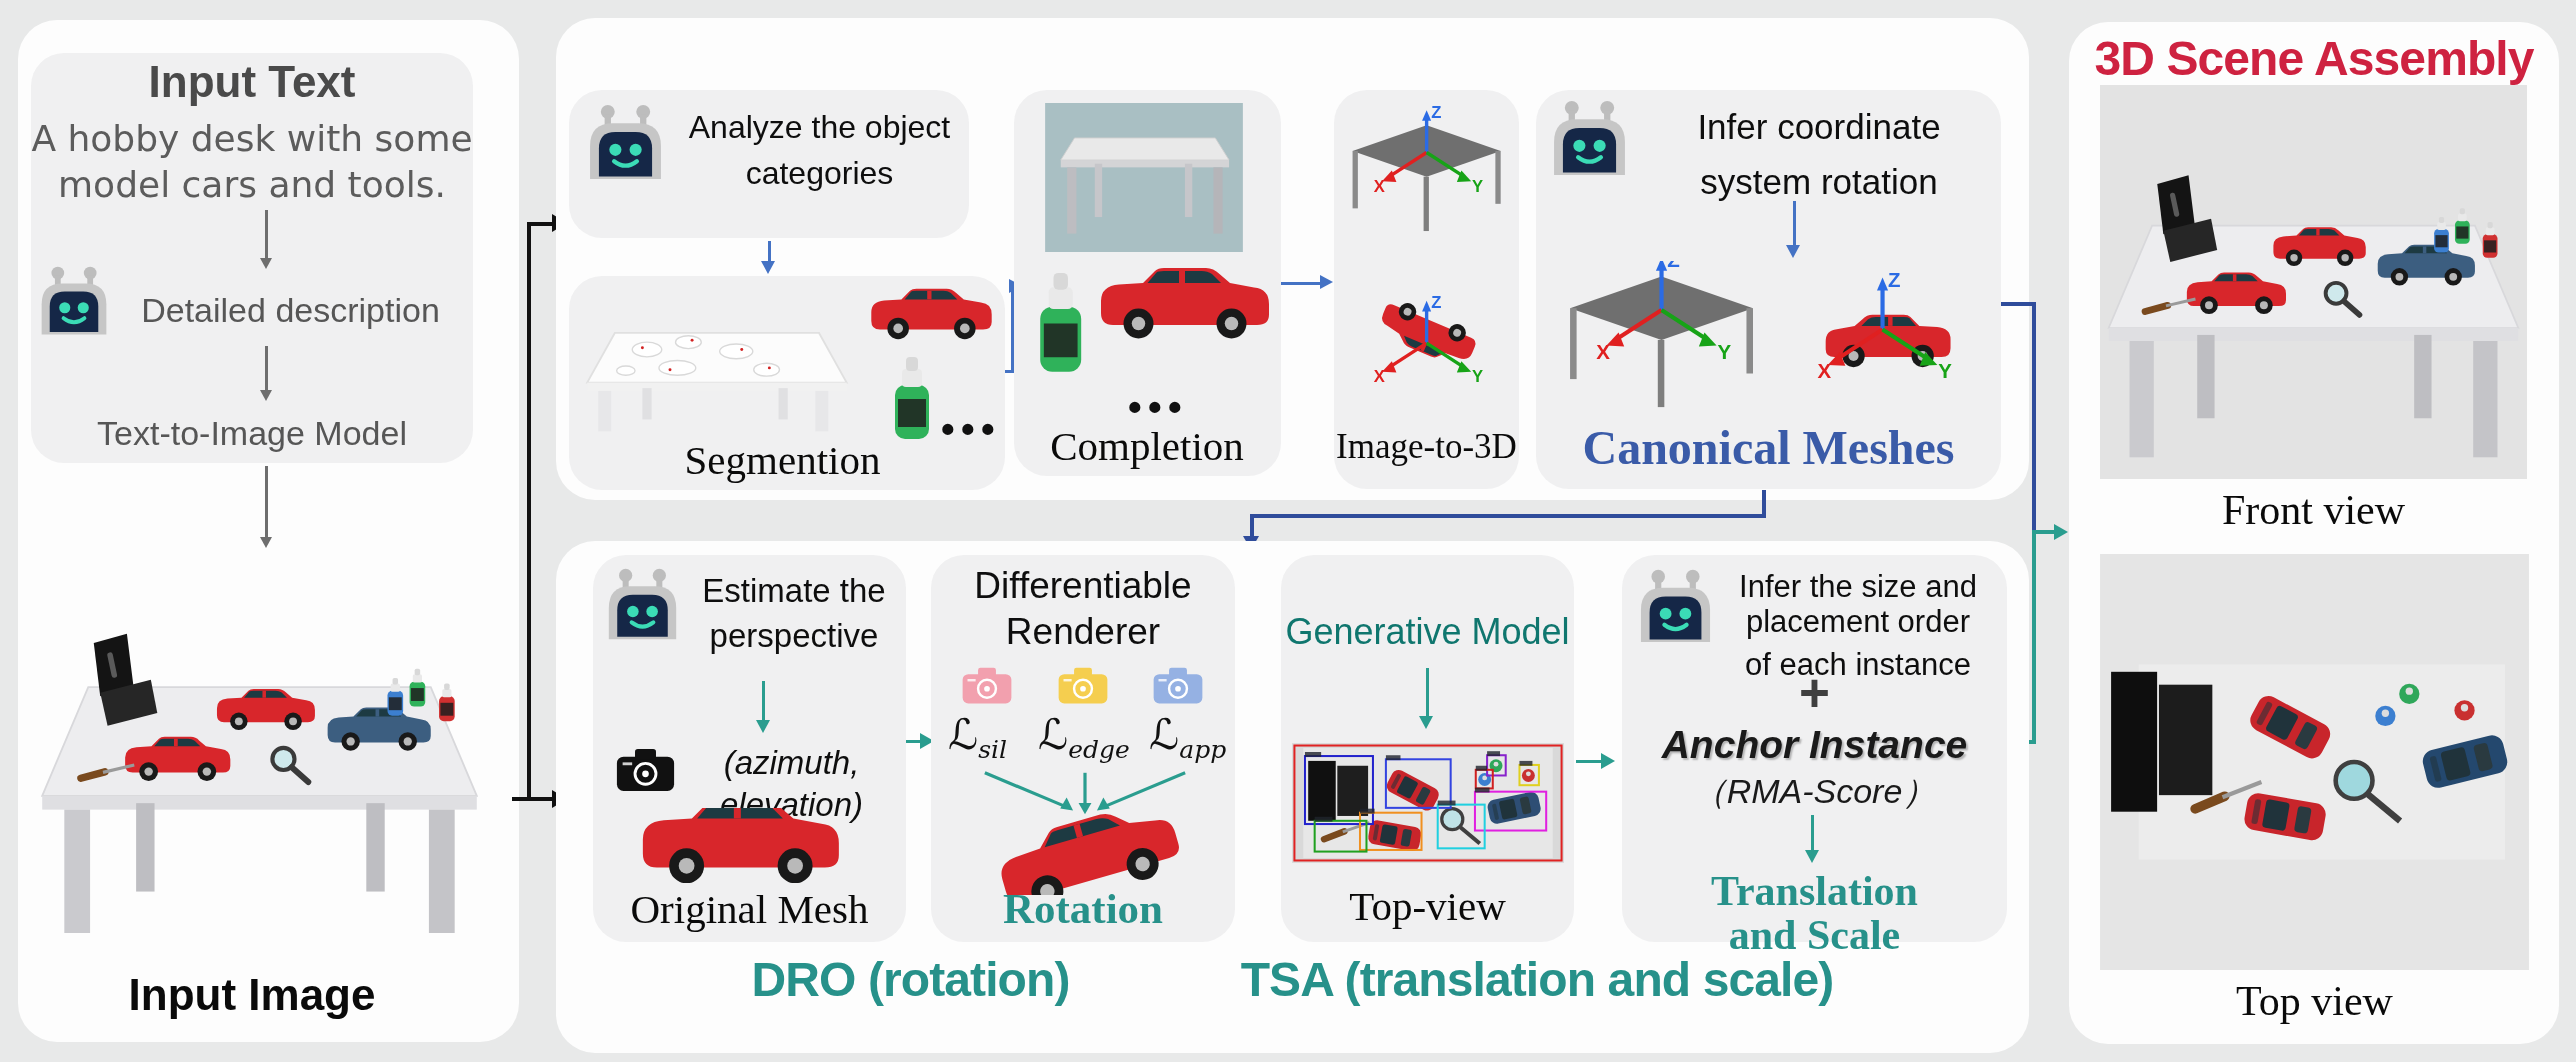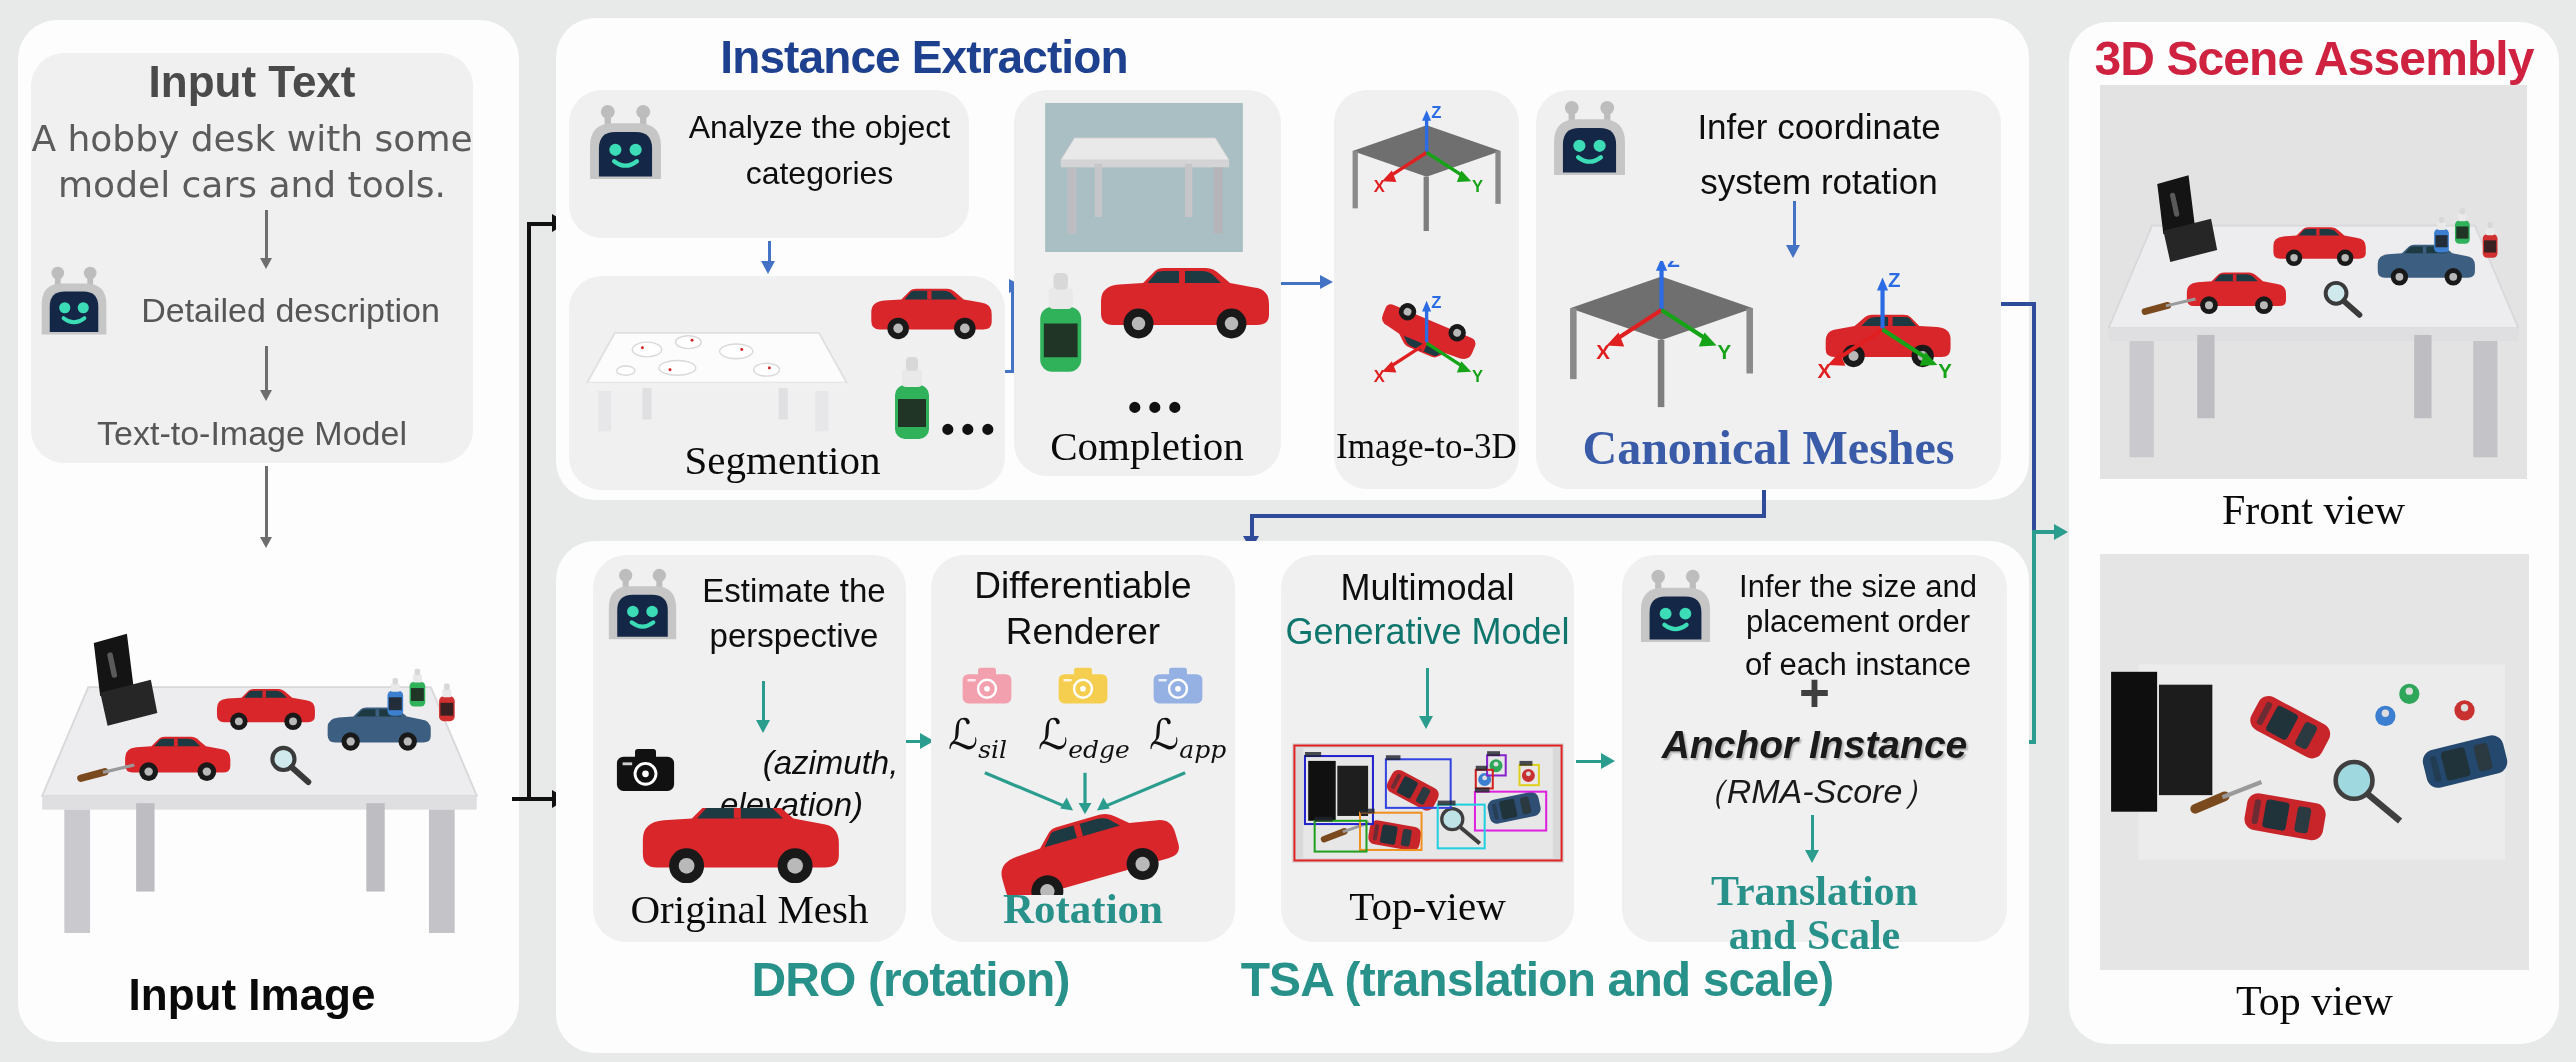--- a/index.html
+++ b/index.html
@@ -162,21 +162,20 @@
 </div>
 <div class="abs ctr sans" style="left:31px;top:970px;width:442px;font-size:44px;font-weight:bold;color:#0A0A0A;">Input Image</div>
 
 <div class="ln" style="left:527px;top:222px;width:3.7px;height:579px;background:#111;"></div>
 <div class="ln" style="left:527px;top:222px;width:28px;height:3.7px;background:#111;"></div>
 <div class="ah ah-r-black" style="left:552px;top:214px;"></div>
 <div class="ln" style="left:512px;top:797px;width:43px;height:3.7px;background:#111;"></div>
 <div class="ah ah-r-black" style="left:552px;top:790px;"></div>
 
 <div class="panel" style="left:556px;top:18.4px;width:1473px;height:482px;"></div>
-<div class="abs ctr sans title navy" style="left:648px;top:29.5px;width:552px;font-size:46px;">Instance Extraction</div>
 
 <div class="card" style="left:569px;top:90px;width:400px;height:148px;"></div>
 <div class="imgbox" style="left:585px;top:103px;width:81px;height:81px;">
       <svg viewBox="0 0 64 64">
         <use href="#robot"></use>
       </svg>
     </div>
 <div class="abs ctr sans" style="left:677px;top:109px;width:285px;font-size:32px;color:#0E0E0E;">Analyze the object</div>
 <div class="abs ctr sans" style="left:677px;top:155px;width:285px;font-size:32px;color:#0E0E0E;">categories</div>
 <div class="ln" style="left:768px;top:241px;width:2.8px;height:22px;background:#4472C4;"></div>
@@ -352,21 +351,21 @@
     </div>
 <div class="abs ctr sans" style="left:688px;top:572px;width:212px;font-size:33px;color:#0E0E0E;">Estimate the</div>
 <div class="abs ctr sans" style="left:688px;top:617px;width:212px;font-size:33px;color:#0E0E0E;">perspective</div>
 <div class="ln" style="left:762px;top:681px;width:2.8px;height:40px;background:#2A9D8F;"></div>
 <div class="ah ah-d-teal" style="left:756px;top:720px;"></div>
 <div class="imgbox" style="left:615px;top:747px;width:61px;height:46px;">
       <svg viewBox="0 0 64 48" style="color:#111;">
         <use href="#camera"></use>
       </svg>
     </div>
-<div class="abs ctr sans" style="left:720px;top:744px;width:221px;font-size:33px;font-style:italic;color:#0E0E0E;">(azimuth,</div>
+<div class="abs ctr sans" style="left:681px;top:744px;width:221px;font-size:33px;font-style:italic;color:#0E0E0E;">(azimuth,</div>
 <div class="abs ctr sans" style="left:681px;top:786px;width:221px;font-size:33px;font-style:italic;color:#0E0E0E;">elevation)</div>
 <div class="imgbox" style="left:618px;top:808px;width:250px;height:75px;">
   <svg viewBox="0 0 120 42">
         <g color="#D8262B" transform="scale(0.98) translate(0,-4)">
           <use href="#car-side"></use>
         </g>
       </svg>
 </div>
 <div class="abs ctr serif" style="left:593px;top:885px;width:313px;font-size:41px;color:#0A0A0A;">Original Mesh</div>
 
@@ -413,21 +412,20 @@
         <g color="#D8262B" transform="rotate(-16 60 25) scale(0.94) translate(4,6)">
           <use href="#car-side"></use>
         </g>
       </svg>
 </div>
 <div class="abs ctr serif teal" style="left:931px;top:884px;width:304px;font-size:43px;font-weight:bold;">Rotation</div>
 
 <div class="abs ctr sans title teal" style="left:607px;top:952px;width:607px;font-size:48px;">DRO (rotation)</div>
 
 <div class="card" style="left:1281px;top:555px;width:293px;height:387px;"></div>
-<div class="abs ctr sans" style="left:1281px;top:567px;width:293px;font-size:36px;color:#0E0E0E;">Multimodal</div>
 <div class="abs ctr sans" style="left:1281px;top:611px;width:293px;font-size:36px;color:#0f766e;">Generative Model</div>
 <div class="ln" style="left:1426px;top:668px;width:2.8px;height:50px;background:#2A9D8F;"></div>
 <div class="ah ah-d-teal" style="left:1419px;top:716px;"></div>
 <div class="imgbox" style="left:1292px;top:734px;width:272px;height:138px;">
   <svg viewBox="0 0 336 148">
     <rect width="336" height="148" fill="#D9D9D9"></rect>
     <rect x="14" y="6" width="308" height="136" fill="#E7E7E7"></rect>
     <rect x="20" y="22" width="34" height="74" fill="#101010"></rect>
     <rect x="56" y="28" width="38" height="62" fill="#1E1E1E"></rect>
     <g transform="translate(128,30) rotate(28)" color="#C8252B">

